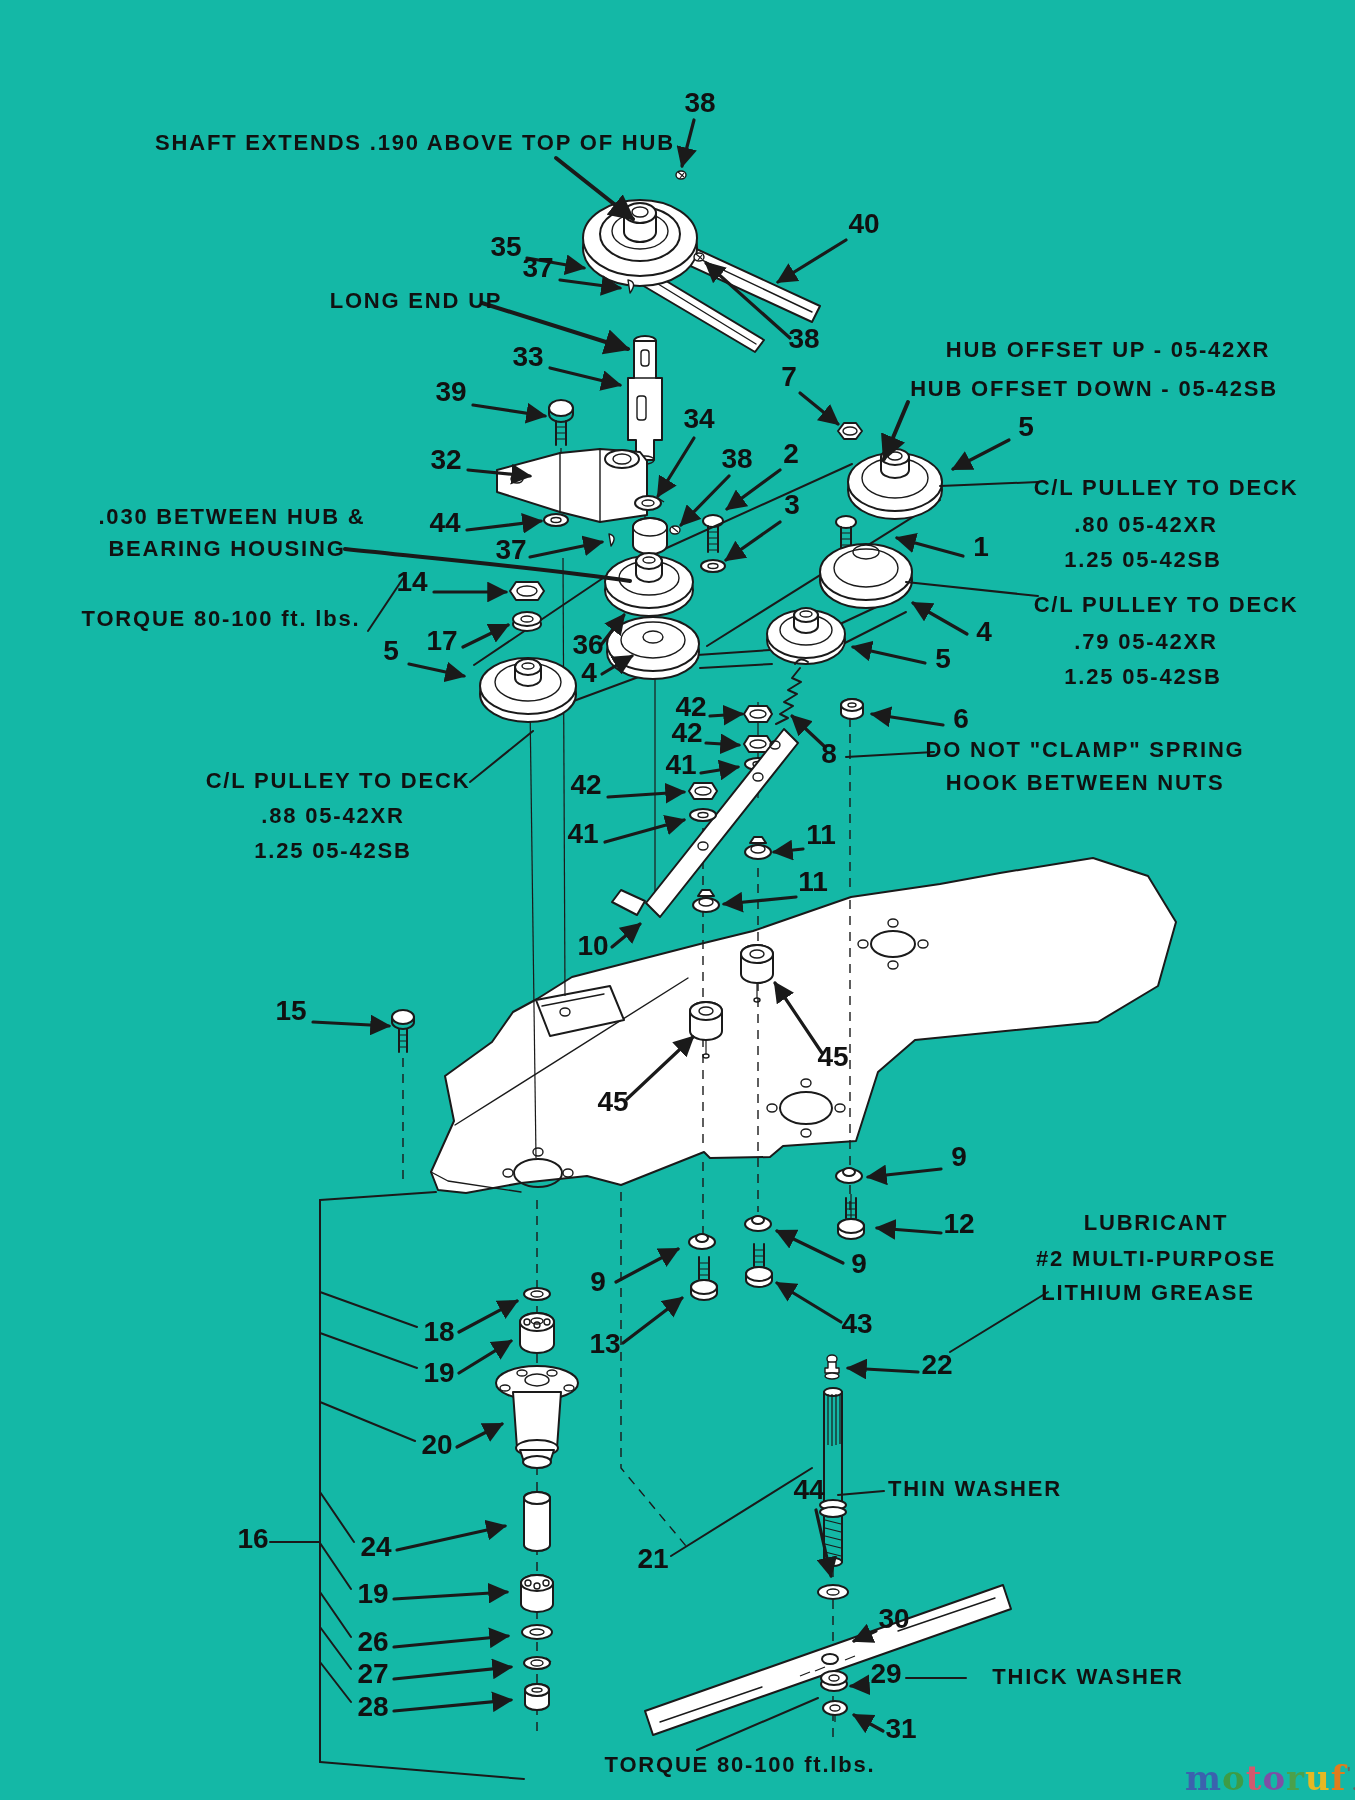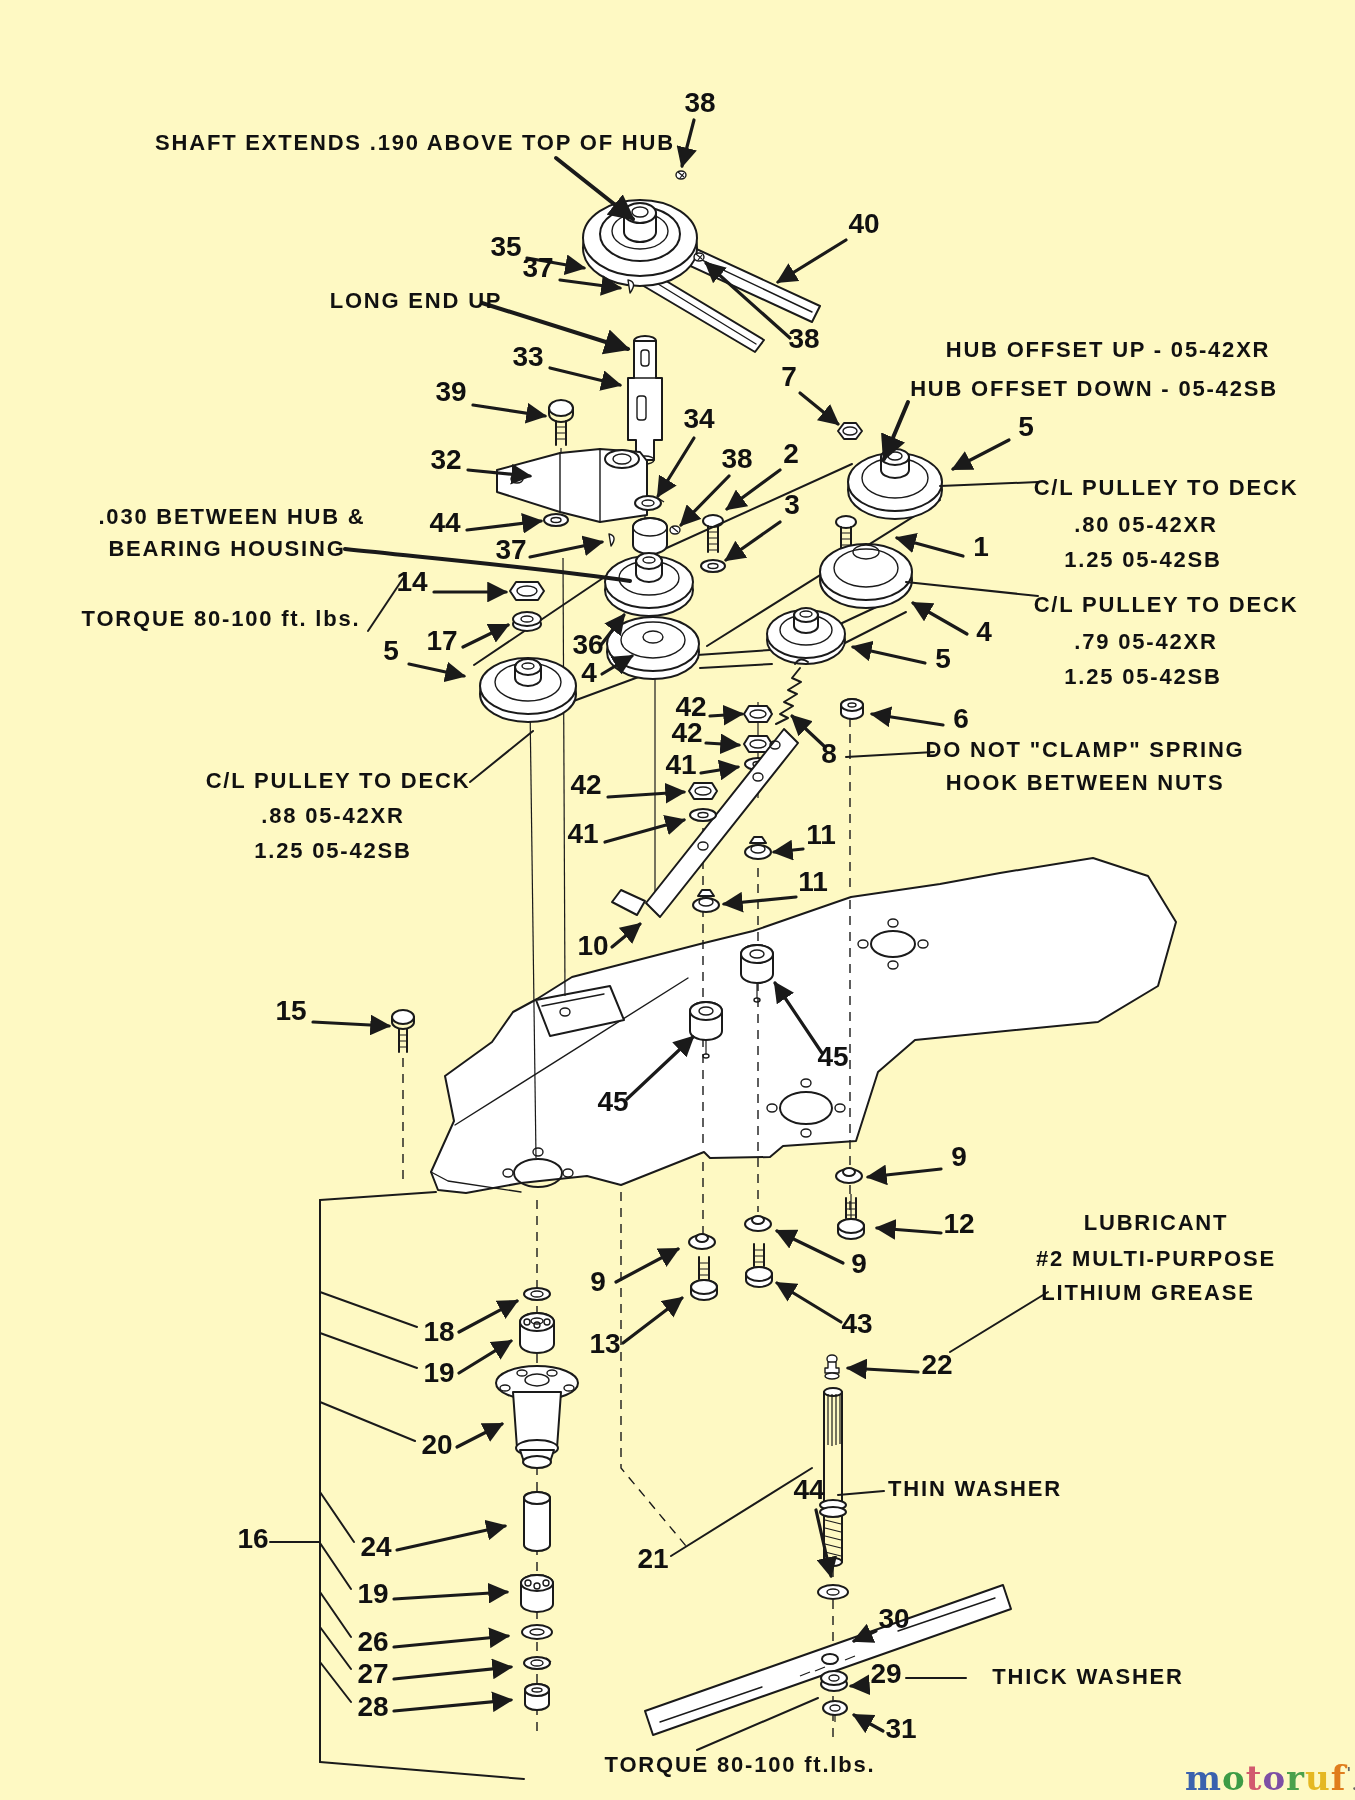--- a/index.html
+++ b/index.html
@@ -1,16 +1,16 @@
 <!DOCTYPE html>
 <html><head>
 <meta charset="utf-8">
 <style>
   html,body{margin:0;padding:0;background:#ffffff;}
-  .stage{position:relative;width:1355px;height:1800px;background:#fef9c3;overflow:hidden;}
+  .stage{position:relative;width:1355px;height:1800px;background:#14b8a6;overflow:hidden;}
   svg{display:block;}
   .ln{fill:none;stroke:#1a1a1a;stroke-width:2;stroke-linejoin:round;stroke-linecap:round;}
   .ln2{fill:none;stroke:#1a1a1a;stroke-width:1.4;stroke-linejoin:round;stroke-linecap:round;}
   .thk{fill:none;stroke:#1a1a1a;stroke-width:4;stroke-linecap:round;}
   .ldr{fill:none;stroke:#1a1a1a;stroke-width:3.2;stroke-linecap:round;}
   .thin{fill:none;stroke:#1a1a1a;stroke-width:1.2;}
   .dash{fill:none;stroke:#1a1a1a;stroke-width:1.4;stroke-dasharray:9 7;}
   .wh{fill:#ffffff;stroke:#1a1a1a;stroke-width:2;stroke-linejoin:round;}
   .wh2{fill:#ffffff;stroke:#1a1a1a;stroke-width:1.4;stroke-linejoin:round;}
   .num{font-family:"Liberation Sans",sans-serif;font-size:28px;font-weight:bold;fill:#111;text-anchor:middle;}

